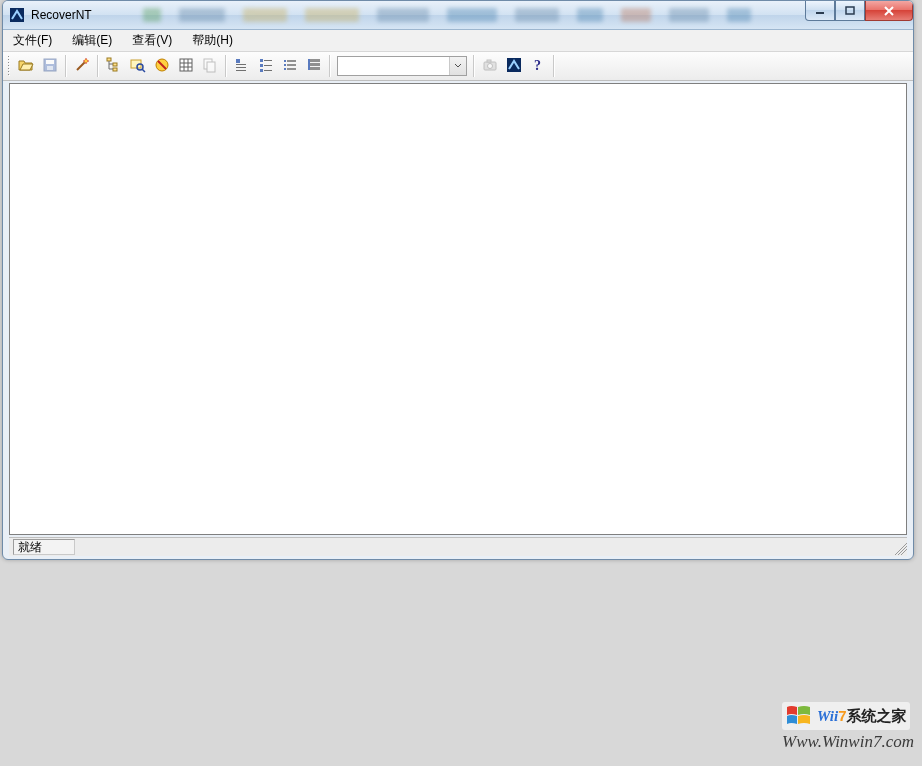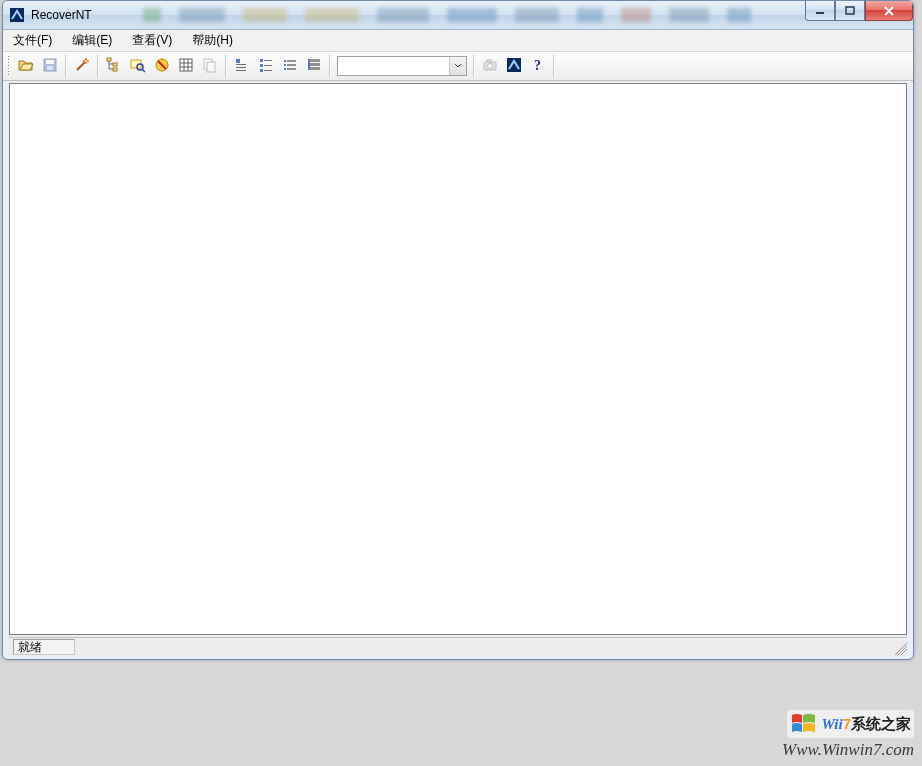--- a/index.html
+++ b/index.html
@@ -13,21 +13,21 @@
     overflow: hidden;
     position: relative;
   }
 
   
   .window {
     position: absolute;
     left: 2px;
     top: 0px;
     width: 912px;
-    height: 660px;
+    height: 560px;
     border: 1px solid #6f8ba8;
     border-radius: 6px;
     background: linear-gradient(#d5e3f3, #cdddee 22px, #e9eff6 23px, #e9eff6);
     box-shadow: 0 0 4px rgba(0,0,0,.25);
     box-sizing: border-box;
     overflow: hidden;
   }
 
   .titlebar {
     height: 28px;
@@ -156,22 +156,22 @@
     min-width:50px;
   }
   .statusbar .grip {
     margin-left:auto; width:16px; height:16px;
     background:
       linear-gradient(135deg, transparent 60%, #9a9a9a 60% 63%, transparent 63% 70%, #9a9a9a 70% 73%, transparent 73% 80%, #9a9a9a 80% 83%, transparent 83%);
   }
 
   
   .watermark {
-    position:absolute; right:8px; bottom:6px;
-    text-align:right; pointer-events:none;
+    position:absolute; right:8px; bottom:14px;
+    pointer-events:none;
     z-index: 50;
   }
   .watermark .logo {
     display:inline-flex; align-items:center; gap:4px;
     background: rgba(255,255,255,.6);
     padding:1px 3px; border-radius:3px;
   }
   .watermark .brand { font-weight:bold; font-size:15px; white-space:nowrap; }
   .watermark .brand .w-blue { color:#2a6fd6; font-style:italic; font-family: Georgia, serif; }
   .watermark .brand .w-orange { color:#f79a1e; }

